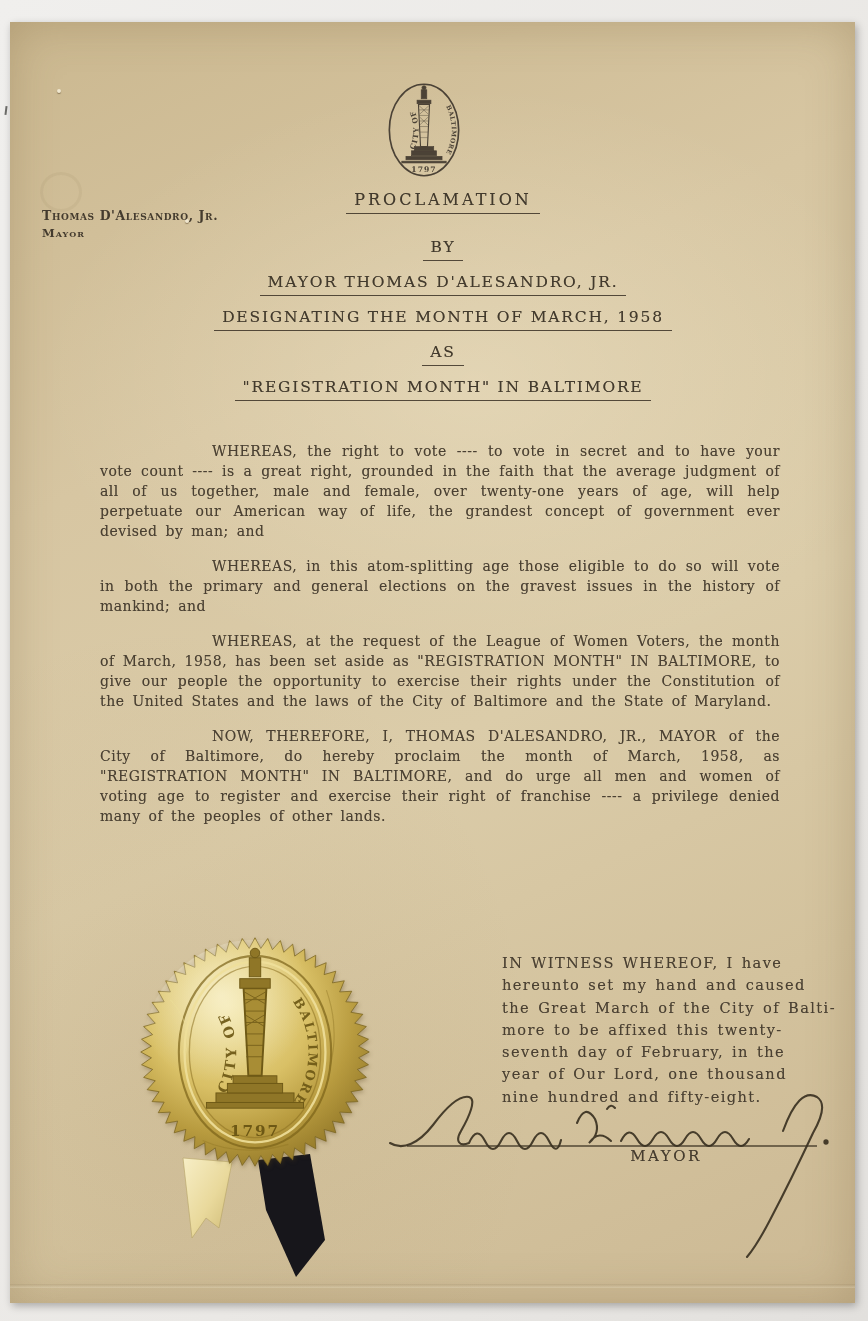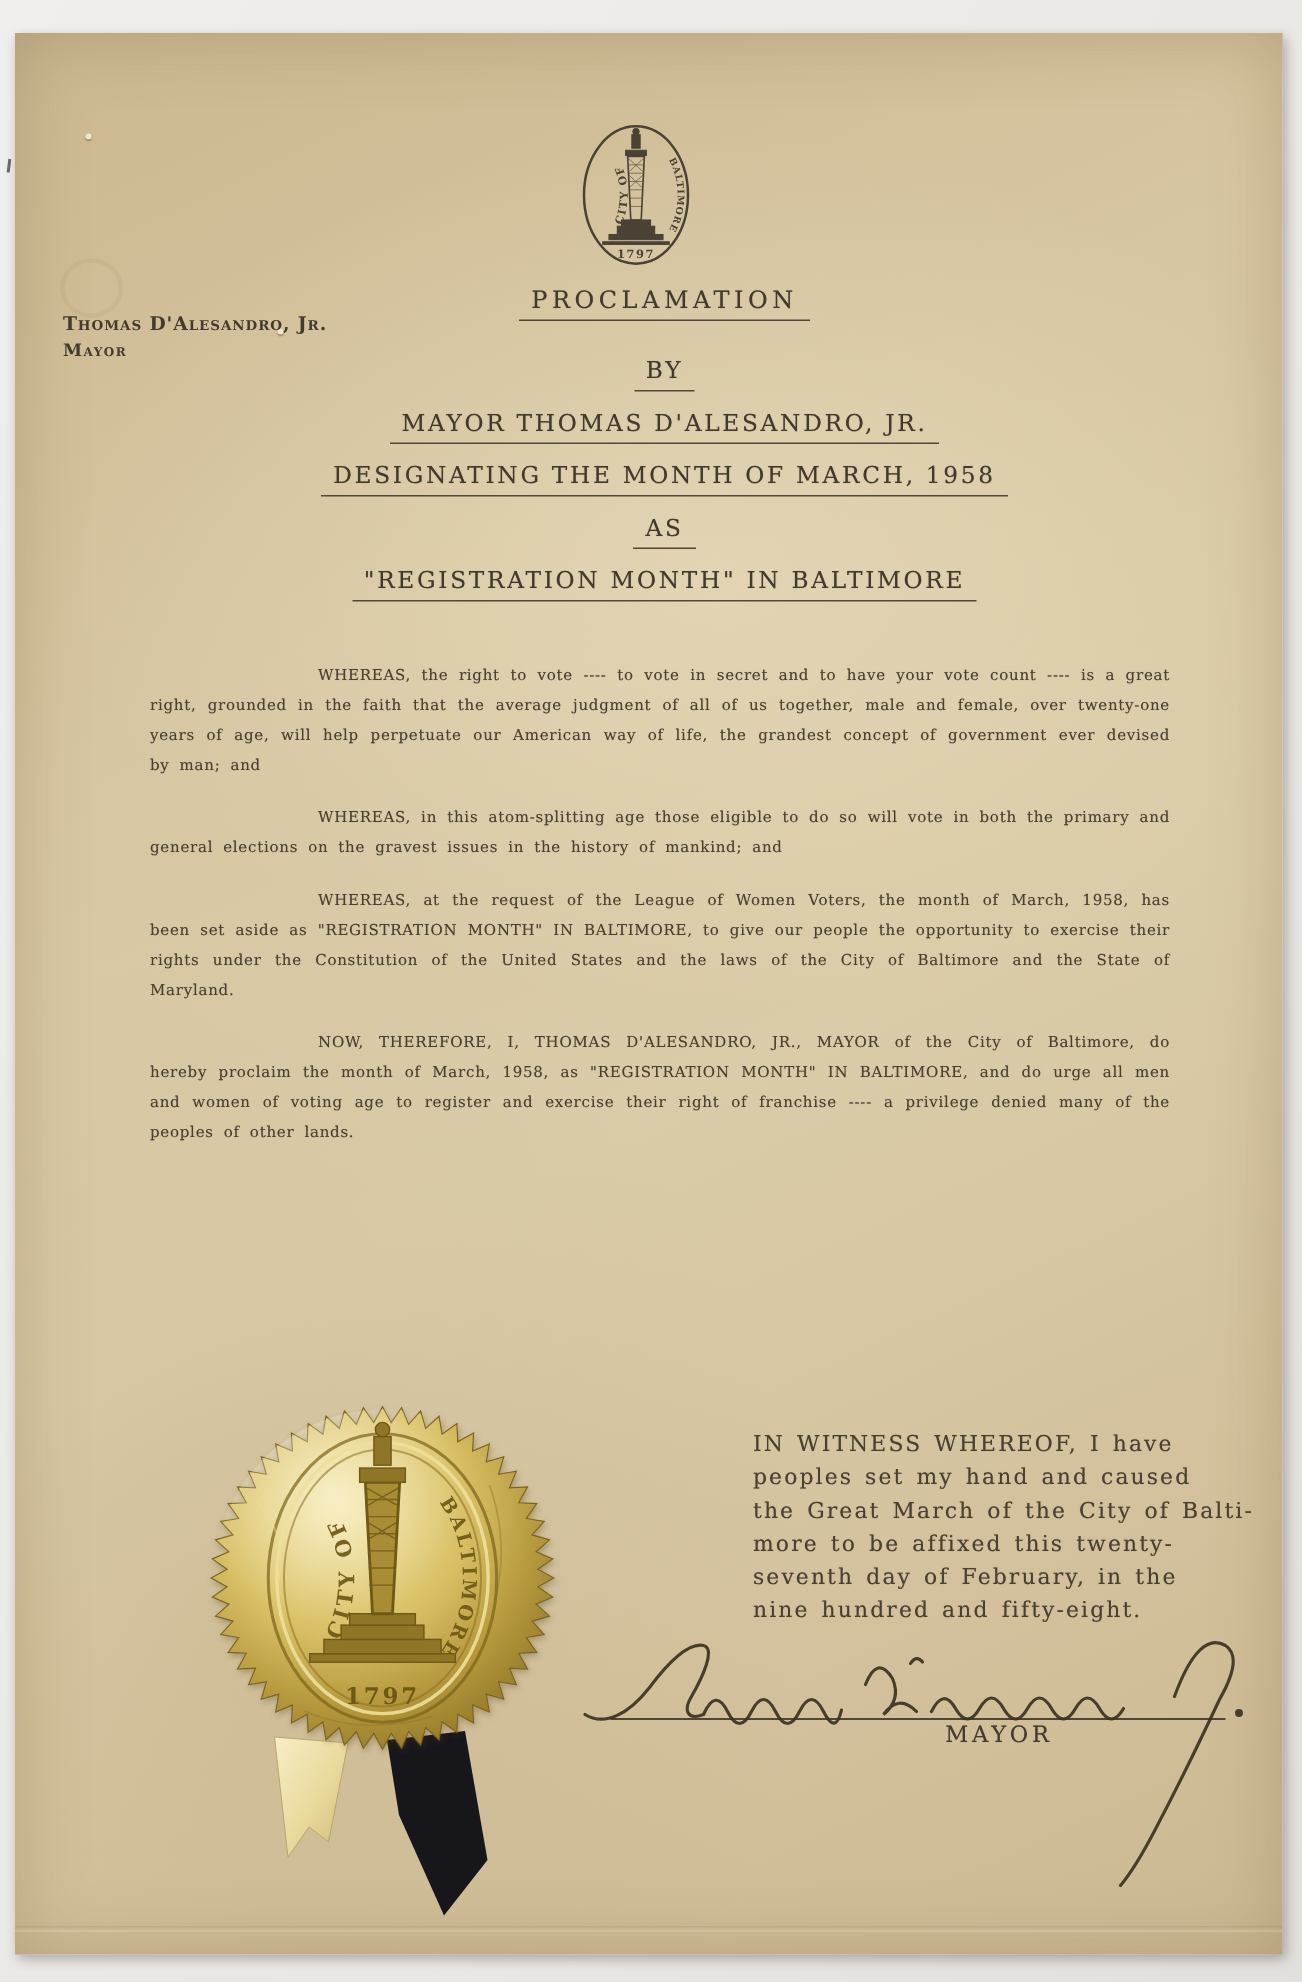--- a/index.html
+++ b/index.html
@@ -32,21 +32,21 @@
   .lh-title{font-variant:small-caps;font-weight:bold;font-size:11.5px;letter-spacing:1px;margin-top:3px;}
   
   .heading{position:absolute;left:22px;top:168px;width:822px;display:flex;flex-direction:column;
            align-items:center;gap:11px;color:#423a2d;}
   .hline{display:inline-block;font-size:15.5px;letter-spacing:1.8px;line-height:20px;
          padding:0 8px 3px;border-bottom:1.4px solid rgba(58,48,36,.85);
          text-shadow:0 0 .5px rgba(70,58,42,.5);white-space:nowrap;}
   .hl-1{font-size:16px;letter-spacing:3px;margin-bottom:12px;}
   
   .bodytext{position:absolute;left:90px;top:419px;width:680px;color:#4a4032;
-            font-size:10px;line-height:20px;letter-spacing:.5px;word-spacing:3px;
+            font-size:14px;line-height:20px;letter-spacing:.5px;word-spacing:3px;
             text-align:justify;text-shadow:0 0 .5px rgba(74,64,50,.45);}
   .bodytext p{margin:0 0 15px 0;text-indent:112px;}
   
   .ribbons{position:absolute;left:152px;top:1128px;width:190px;height:145px;}
   .seal-gold{position:absolute;left:126px;top:911px;width:238px;height:238px;
              filter:drop-shadow(1px 2px 2px rgba(90,70,30,.35));}
   
   .witness{position:absolute;left:492px;top:930px;width:330px;color:#4a4032;
            font-size:14.6px;line-height:22.3px;letter-spacing:1.4px;word-spacing:2px;
            text-shadow:0 0 .5px rgba(74,64,50,.45);}
@@ -175,24 +175,25 @@
         </g>
         <rect x="109" y="48" width="32" height="10"></rect>
         <rect x="119" y="26" width="12" height="20"></rect>
         <circle cx="125" cy="21" r="5"></circle>
       </g>
       <text x="125" y="213" text-anchor="middle" font-size="16" font-weight="bold" letter-spacing="2" fill="#6d5815">1797</text>
     </svg>
 
     <div class="witness">
       <div>IN WITNESS WHEREOF, I have</div>
-      <div>peoples set my hand and caused</div>
+      <div>hereunto set my hand and caused</div>
       <div>the Great March of the City of Balti-</div>
       <div>more to be affixed this twenty-</div>
       <div>seventh day of February, in the</div>
+      <div>year of Our Lord, one thousand</div>
       <div>nine hundred and fifty-eight.</div>
     </div>
 
     <svg class="signature" viewBox="0 0 480 190">
       <g stroke="#3b3222" stroke-width="2.1" fill="none" stroke-linecap="round" opacity=".92">
         <path d="M5,58 C18,66 34,58 48,40 C60,24 74,10 84,12 C92,14 84,32 76,46 C70,56 74,62 84,58 Q92,40 100,56 T116,56 T132,56 T148,56 T164,56 T176,55"></path>
         <path d="M192,38 Q200,18 210,34 Q216,48 204,58 Q214,44 226,56"></path>
         <path d="M222,24 Q226,18 230,23"></path>
         <path d="M236,56 Q244,40 252,54 T268,54 T284,54 T300,54 T316,54 T332,54 T348,54 T364,54"></path>
         <path d="M398,46 Q414,2 432,12 Q444,20 428,48 Q406,95 385,135 Q372,160 362,172"></path>

